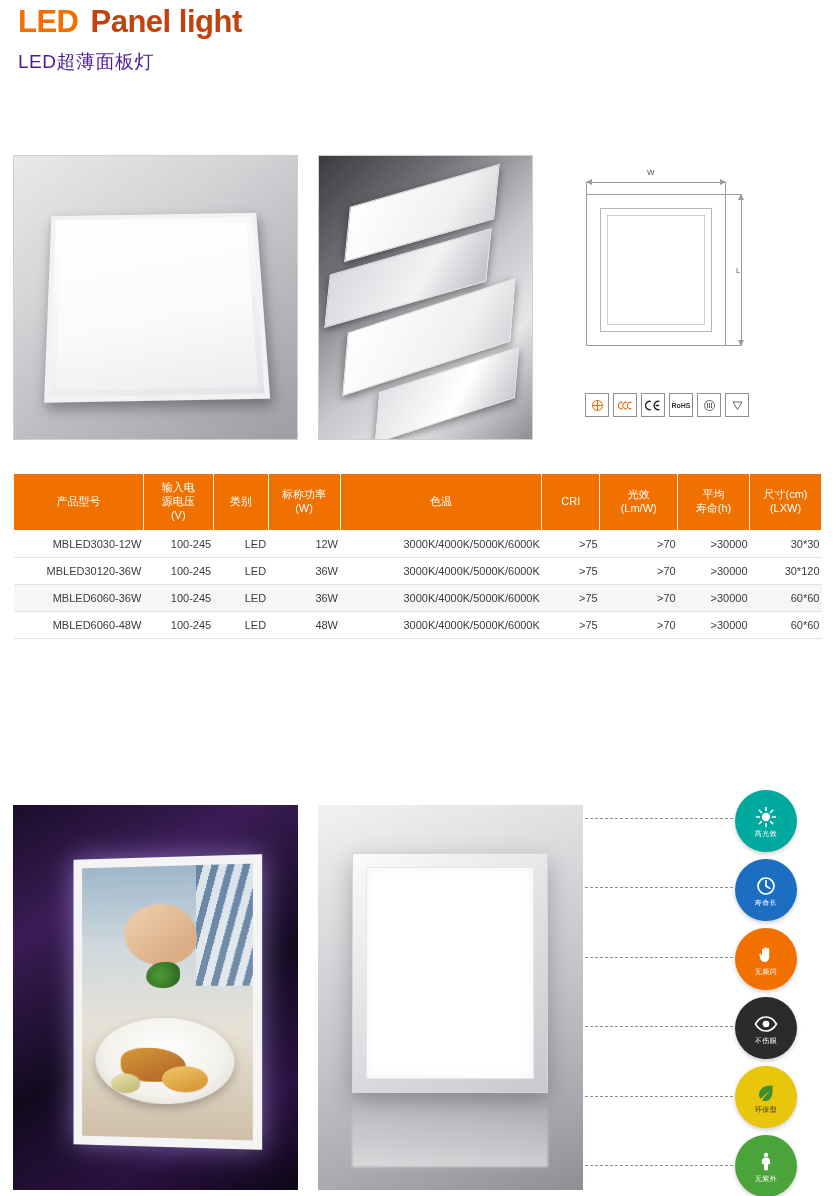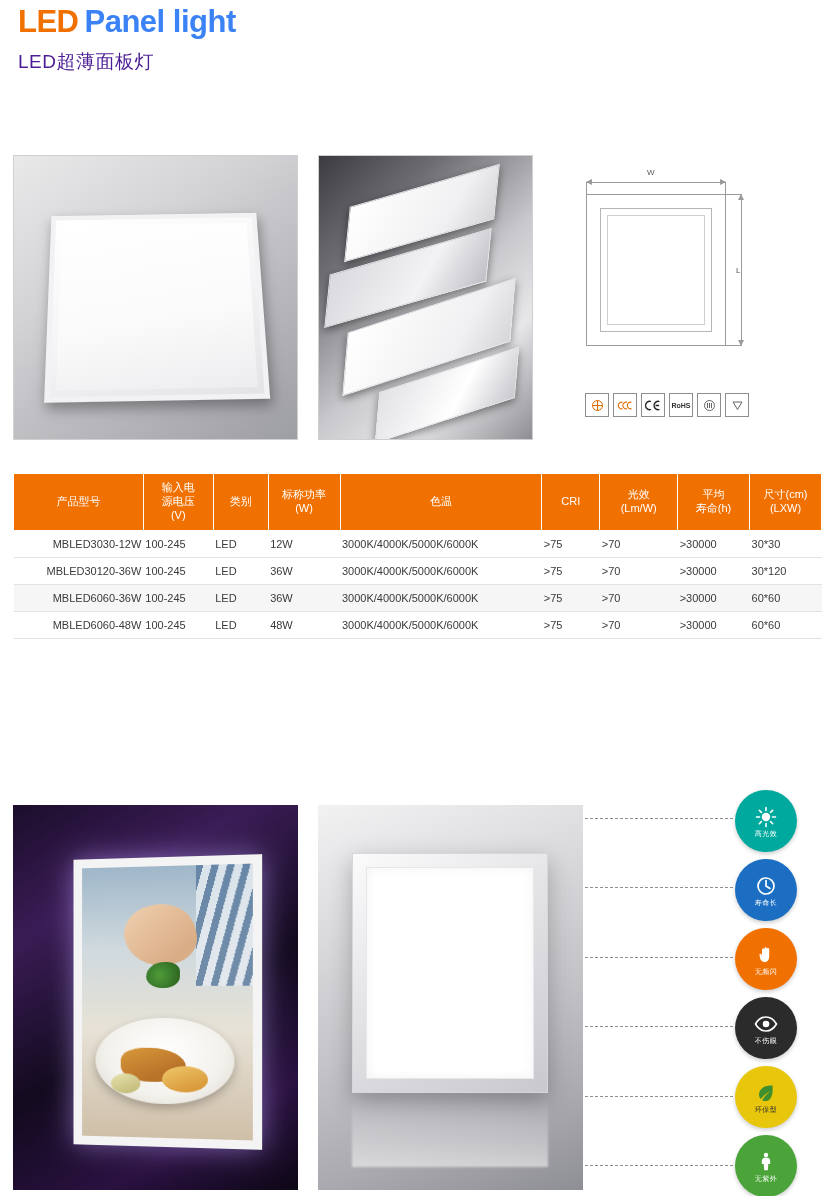--- a/index.html
+++ b/index.html
@@ -26,22 +26,22 @@
   .title-line {
     font-size: 31px;
     font-weight: bold;
     letter-spacing: -0.5px;
     line-height: 1.05;
   }
   .title-led {
     color: #f07000;
   }
   .title-rest {
-    color: #3b82f6;
-    margin-left: 6px;
+    color: #c2410c;
+    margin-left: 12px;
   }
   .subtitle {
     font-size: 19px;
     color: #4c1d95;
     margin-top: 10px;
     letter-spacing: 0.5px;
   }
 
   
   .photo {
@@ -233,21 +233,21 @@
     background: #f07000;
     color: #ffffff;
     font-weight: normal;
     font-size: 11px;
     padding: 6px 2px;
     border: 1px solid #ffffff;
     line-height: 1.25;
     height: 44px;
   }
   .spec-table td {
-    text-align: left;
+    text-align: right;
     padding: 7px 2px;
     border-bottom: 1px solid #e2e2e2;
     color: #3a3a3a;
     font-size: 11px;
     background: #ffffff;
   }
   .spec-table tr.alt td {
     background: #f6f6f6;
   }
   .spec-table td.model {

